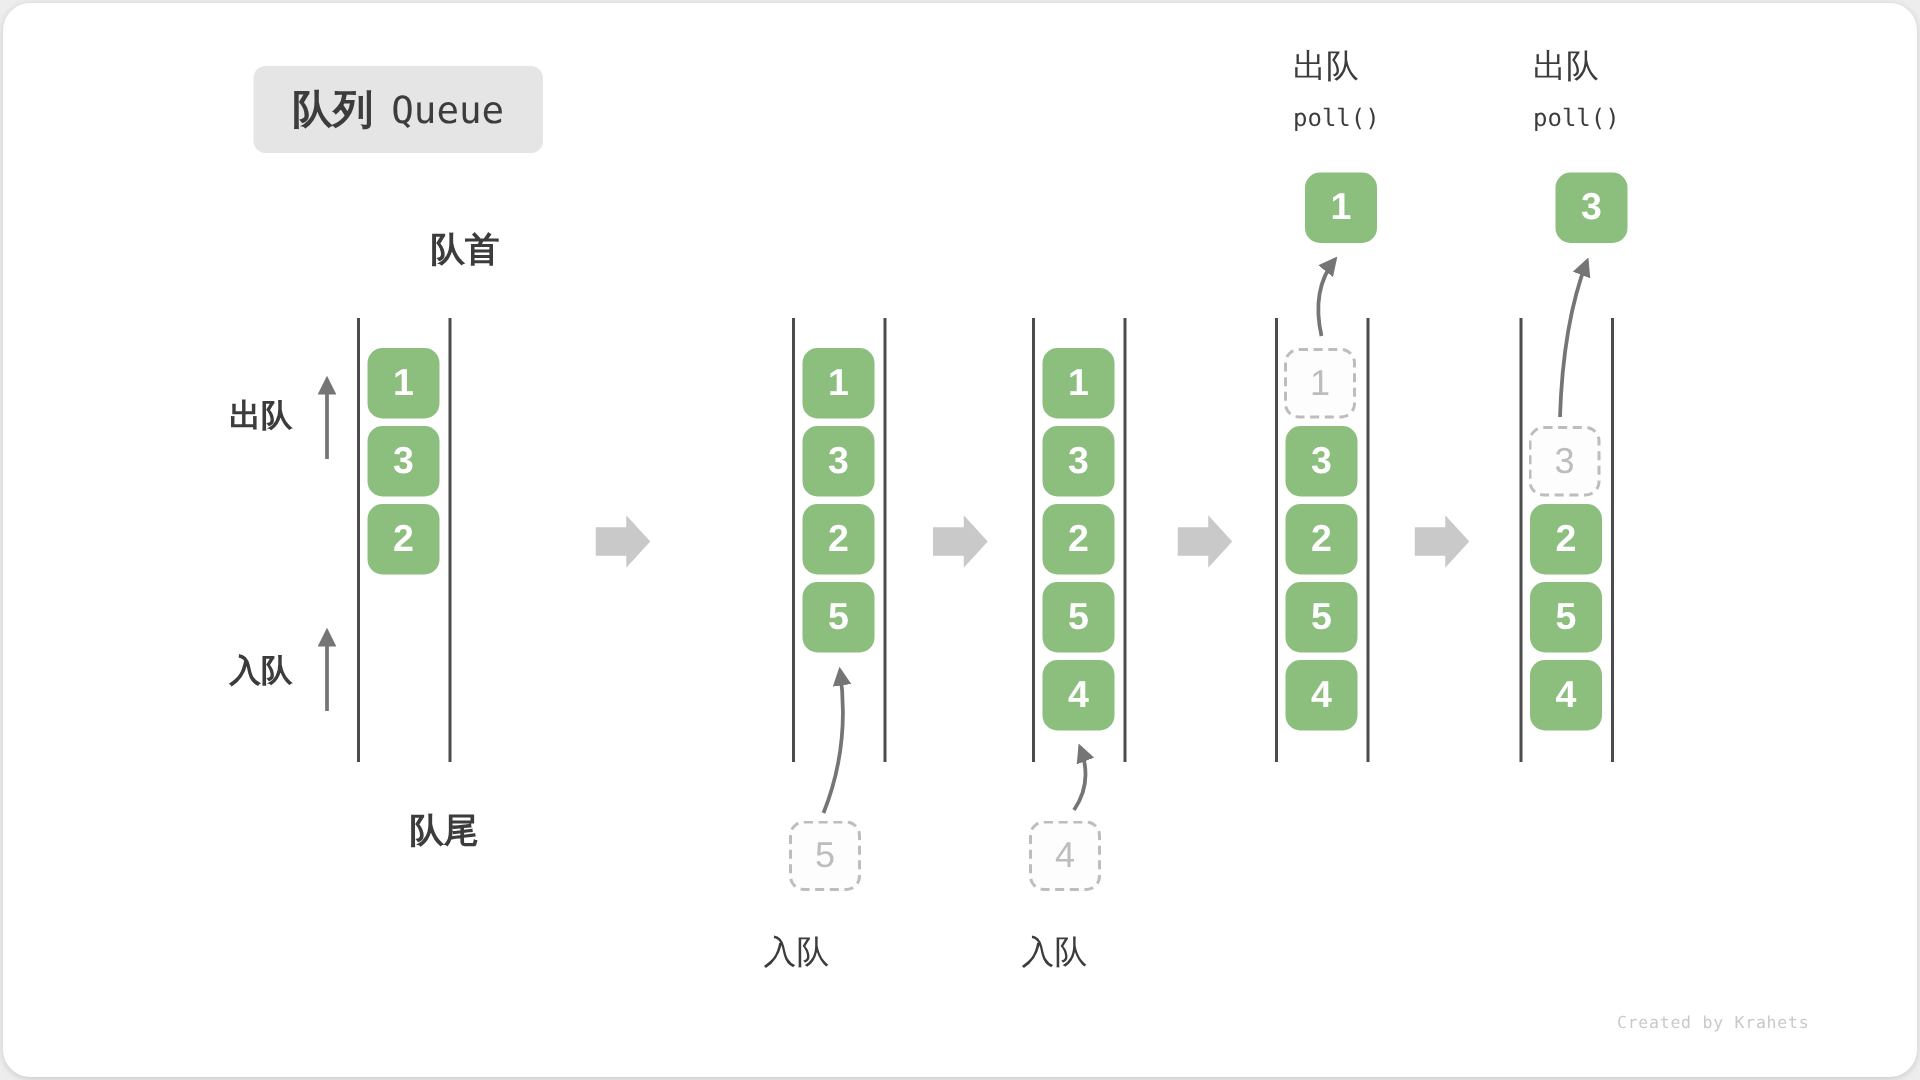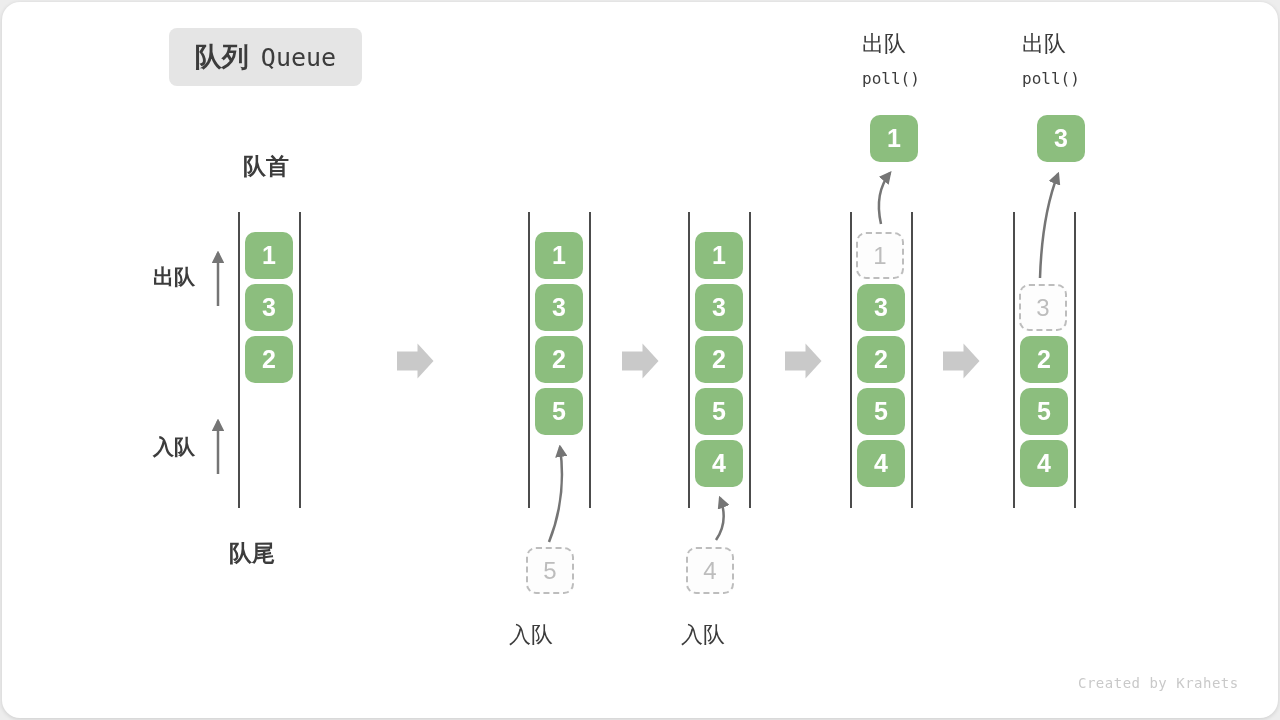--- a/index.html
+++ b/index.html
@@ -1,40 +1,40 @@
 <!DOCTYPE html>
 <html><head>
 <meta charset="utf-8">
 <style>
   html,body{margin:0;padding:0;background:#ededed;}
   .stage{position:relative;width:1280px;height:720px;font-family:"Liberation Sans",sans-serif;overflow:hidden;}
   .card{position:absolute;inset:2px;background:#ffffff;border-radius:18px;box-shadow:0 1px 4px rgba(0,0,0,.14);}
-  .title-box{position:absolute;left:169px;top:28px;width:193px;height:58px;background:var(--title-bg,#E5E5E5);
+  .title-box{position:absolute;left:169px;top:44px;width:193px;height:58px;background:var(--title-bg,#E5E5E5);
     border-radius:8px;display:flex;align-items:center;justify-content:center;gap:12px;}
   .title-zh{font-weight:bold;font-size:27px;color:var(--text-dark,#3C3C3C);}
   .title-en{font-family:"DejaVu Sans Mono","Liberation Mono",monospace;font-size:25px;color:var(--text-dark,#3C3C3C);}
-  .biglabel{position:absolute;font-weight:bold;font-size:23px;color:var(--text-dark,#3C3C3C);}
+  .biglabel{position:absolute;font-weight:bold;font-size:23px;color:var(--text-dark,#3C3C3C);margin-left:44px;}
   .sidelabel{position:absolute;font-weight:bold;font-size:21px;color:var(--text-dark,#3C3C3C);}
   .qline{position:absolute;width:1.5px;height:296px;top:212px;background:var(--line-dark,#4C4C4C);}
   .item{position:absolute;width:48px;height:47px;border-radius:10px;background:var(--item-green,#8CBE7E);
     color:#fff;font-size:25px;font-weight:bold;display:flex;align-items:center;justify-content:center;}
   .ghost{position:absolute;box-sizing:border-box;width:48px;height:47px;border-radius:10px;
     border:2px dashed var(--ghost-gray,#BDBDBD);background:#fdfdfd;color:var(--ghost-gray,#BDBDBD);
     font-size:24px;display:flex;align-items:center;justify-content:center;}
   .cap{position:absolute;color:var(--text-dark,#3C3C3C);white-space:nowrap;}
   .cap .zh{font-size:22px;line-height:35px;}
   .cap .code{font-family:"DejaVu Sans Mono","Liberation Mono",monospace;font-size:16px;line-height:35px;}
   .green-arg{color:var(--code-green,#6AA84F);font-weight:bold;}
   .blockarrow{position:absolute;top:343px;width:37px;height:36px;}
   .block-poly{fill:var(--block-arrow-gray,#C9C9C9);}
   #overlay{position:absolute;left:0;top:0;pointer-events:none;}
   .thin{stroke:var(--arrow-gray,#757575);stroke-width:2.5;fill:none;marker-end:url(#ah);}
   #ah path{fill:var(--arrow-gray,#757575);}
   .watermark{position:absolute;left:1078px;top:675px;font-family:"DejaVu Sans Mono","Liberation Mono",monospace;
-    font-size:14px;color:#C9C9C9;letter-spacing:.5px;}
+    font-size:11px;color:#C9C9C9;letter-spacing:.5px;}
 </style>
 </head>
 <body>
 
 <div class="stage" style="--item-green: #8CBE7E; --code-green: #6AA84F; --text-dark: #3C3C3C; --ghost-gray: #BDBDBD; --arrow-gray: #757575; --block-arrow-gray: #C9C9C9; --line-dark: #4C4C4C; --title-bg: #E5E5E5;">
   <div class="card"></div>
 
   <div class="title-box">
     <span class="title-zh">队列</span>
     <span class="title-en">Queue</span>

